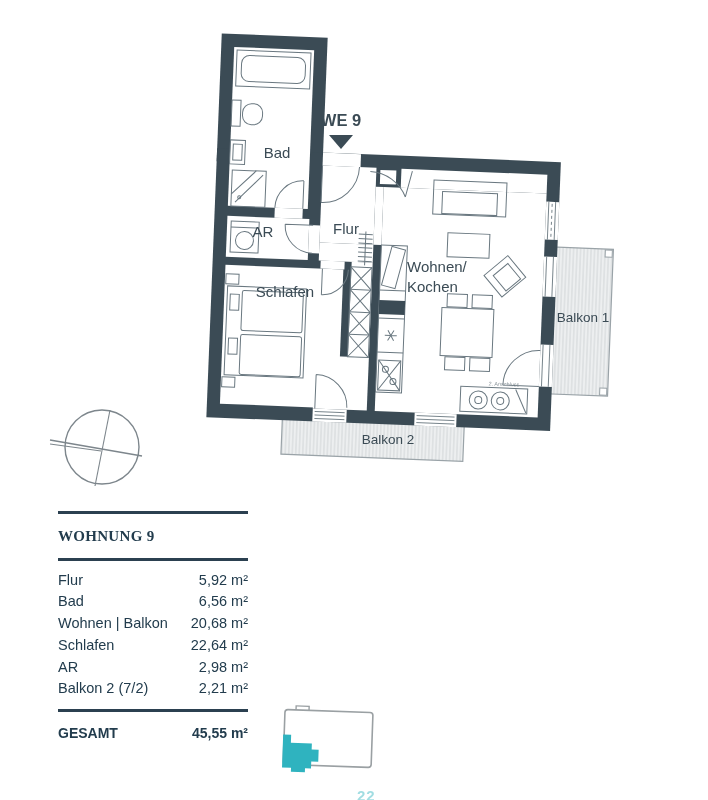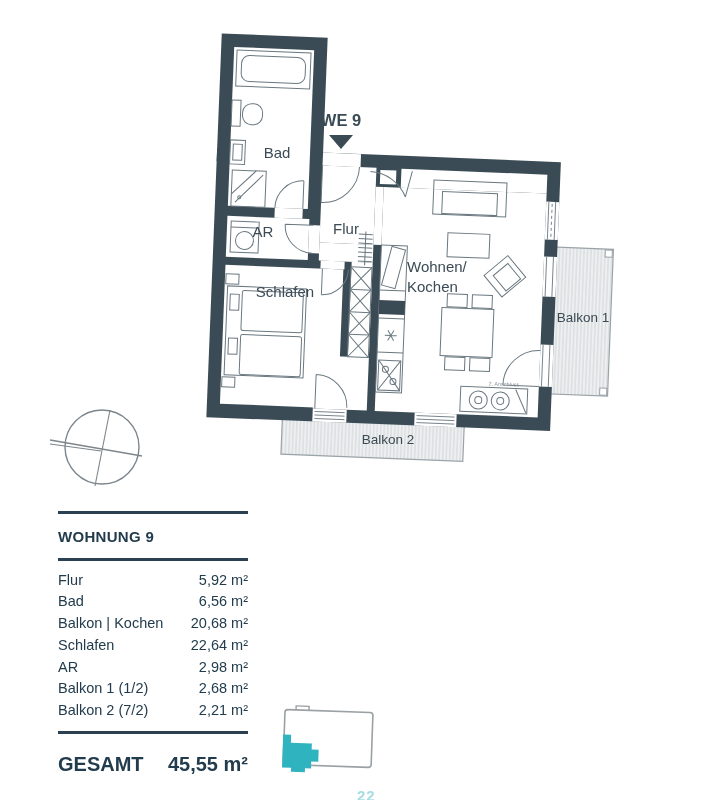--- a/index.html
+++ b/index.html
@@ -3,25 +3,25 @@
 <meta charset="utf-8">
 <style>
   html,body{margin:0;padding:0;background:#ffffff;}
   body{width:708px;height:800px;position:relative;overflow:hidden;
        font-family:"Liberation Sans", sans-serif;}
   .stage{position:absolute;inset:0;}
   svg text{font-family:"Liberation Sans", sans-serif;}
   .areas{position:absolute;left:58px;top:511px;width:190px;color:#223c4d;}
   .rule-thick{height:3px;background:#2b4050;}
   .rule{height:2.5px;background:#2b4050;}
-  .areas .title{font-size:15px;font-weight:bold;letter-spacing:.3px;margin:14px 0 13px;}
+  .areas .title{font-size:15px;font-weight:bold;letter-spacing:.3px;margin:14px 0 13px;font-family:Liberation Serif, serif;}
   .rows{margin-top:9px;}
   .row{display:flex;justify-content:space-between;font-size:14.5px;line-height:21.8px;}
   .rows + .rule{margin-top:9px;}
-  .total-row{display:flex;justify-content:space-between;font-size:20px;font-weight:bold;margin-top:19px;}
+  .total-row{display:flex;justify-content:space-between;font-size:14px;font-weight:bold;margin-top:13px;}
   .page-num{position:absolute;left:357px;top:787px;font-size:15px;color:rgba(47,179,191,.45);
             font-weight:bold;letter-spacing:1px;}
 </style>
 </head>
 <body>
 
 <div class="stage">
 
 <svg width="708" height="800" viewBox="0 0 708 800" style="position:absolute;left:0;top:0;">
   <defs>
@@ -226,34 +226,30 @@
   <div class="rows">
     <div class="row">
       <span>Flur</span>
       <span>5,92 m²</span>
     </div>
     <div class="row">
       <span>Bad</span>
       <span>6,56 m²</span>
     </div>
     <div class="row">
-      <span>Balkon | Kochen</span>
+      <span>Wohnen | Balkon</span>
       <span>20,68 m²</span>
     </div>
     <div class="row">
       <span>Schlafen</span>
       <span>22,64 m²</span>
     </div>
     <div class="row">
       <span>AR</span>
       <span>2,98 m²</span>
-    </div>
-    <div class="row">
-      <span>Balkon 1 (1/2)</span>
-      <span>2,68 m²</span>
     </div>
     <div class="row">
       <span>Balkon 2 (7/2)</span>
       <span>2,21 m²</span>
     </div>
   </div>
   <div class="rule"></div>
   <div class="total-row">
     <span>GESAMT</span>
     <span>45,55 m²</span>

